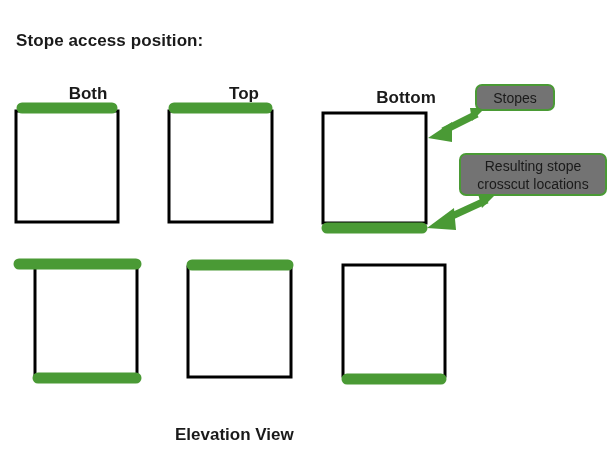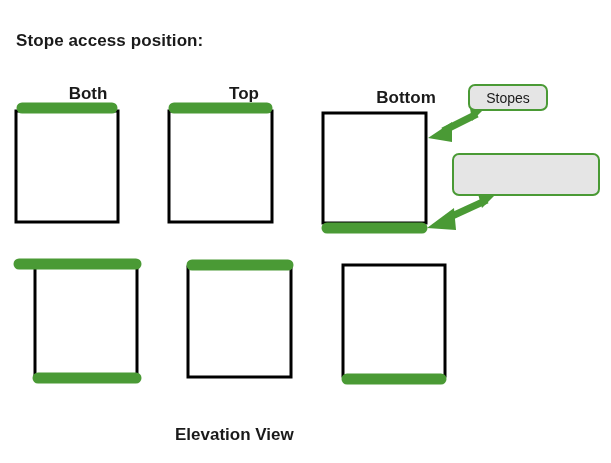--- a/index.html
+++ b/index.html
@@ -53,29 +53,30 @@
     left: 175px;
     top: 426px;
     font-size: 17px;
     font-weight: bold;
   }
   .callout {
     position: absolute;
     box-sizing: border-box;
     border: 2px solid #4a9a35;
     border-radius: 7px;
-    background: #e5e5e5;
+    background: #737373;
     color: #1a1a1a;
     font-size: 14px;
     line-height: 18px;
     text-align: center;
     display: flex;
     align-items: center;
     justify-content: center;
     padding: 2px 6px;
+    margin-left: 7px;
   }
   #callout-stopes {
     left: 468px;
     top: 84px;
     width: 80px;
     height: 27px;
   }
   #callout-crosscut {
     left: 452px;
     top: 153px;
@@ -144,16 +145,18 @@
       <path d="M 427 228 L 454 208 L 456 230 Z" fill="#4A9A35"></path>
     </g>
   </svg>
 
   <div class="callout" id="callout-stopes">
     <span>Stopes</span>
   </div>
 
   <div class="callout" id="callout-crosscut">
     <div>
+      <div>Resulting stope</div>
+      <div>crosscut locations</div>
     </div>
   </div>
 
 </div>
 
 </body></html>

